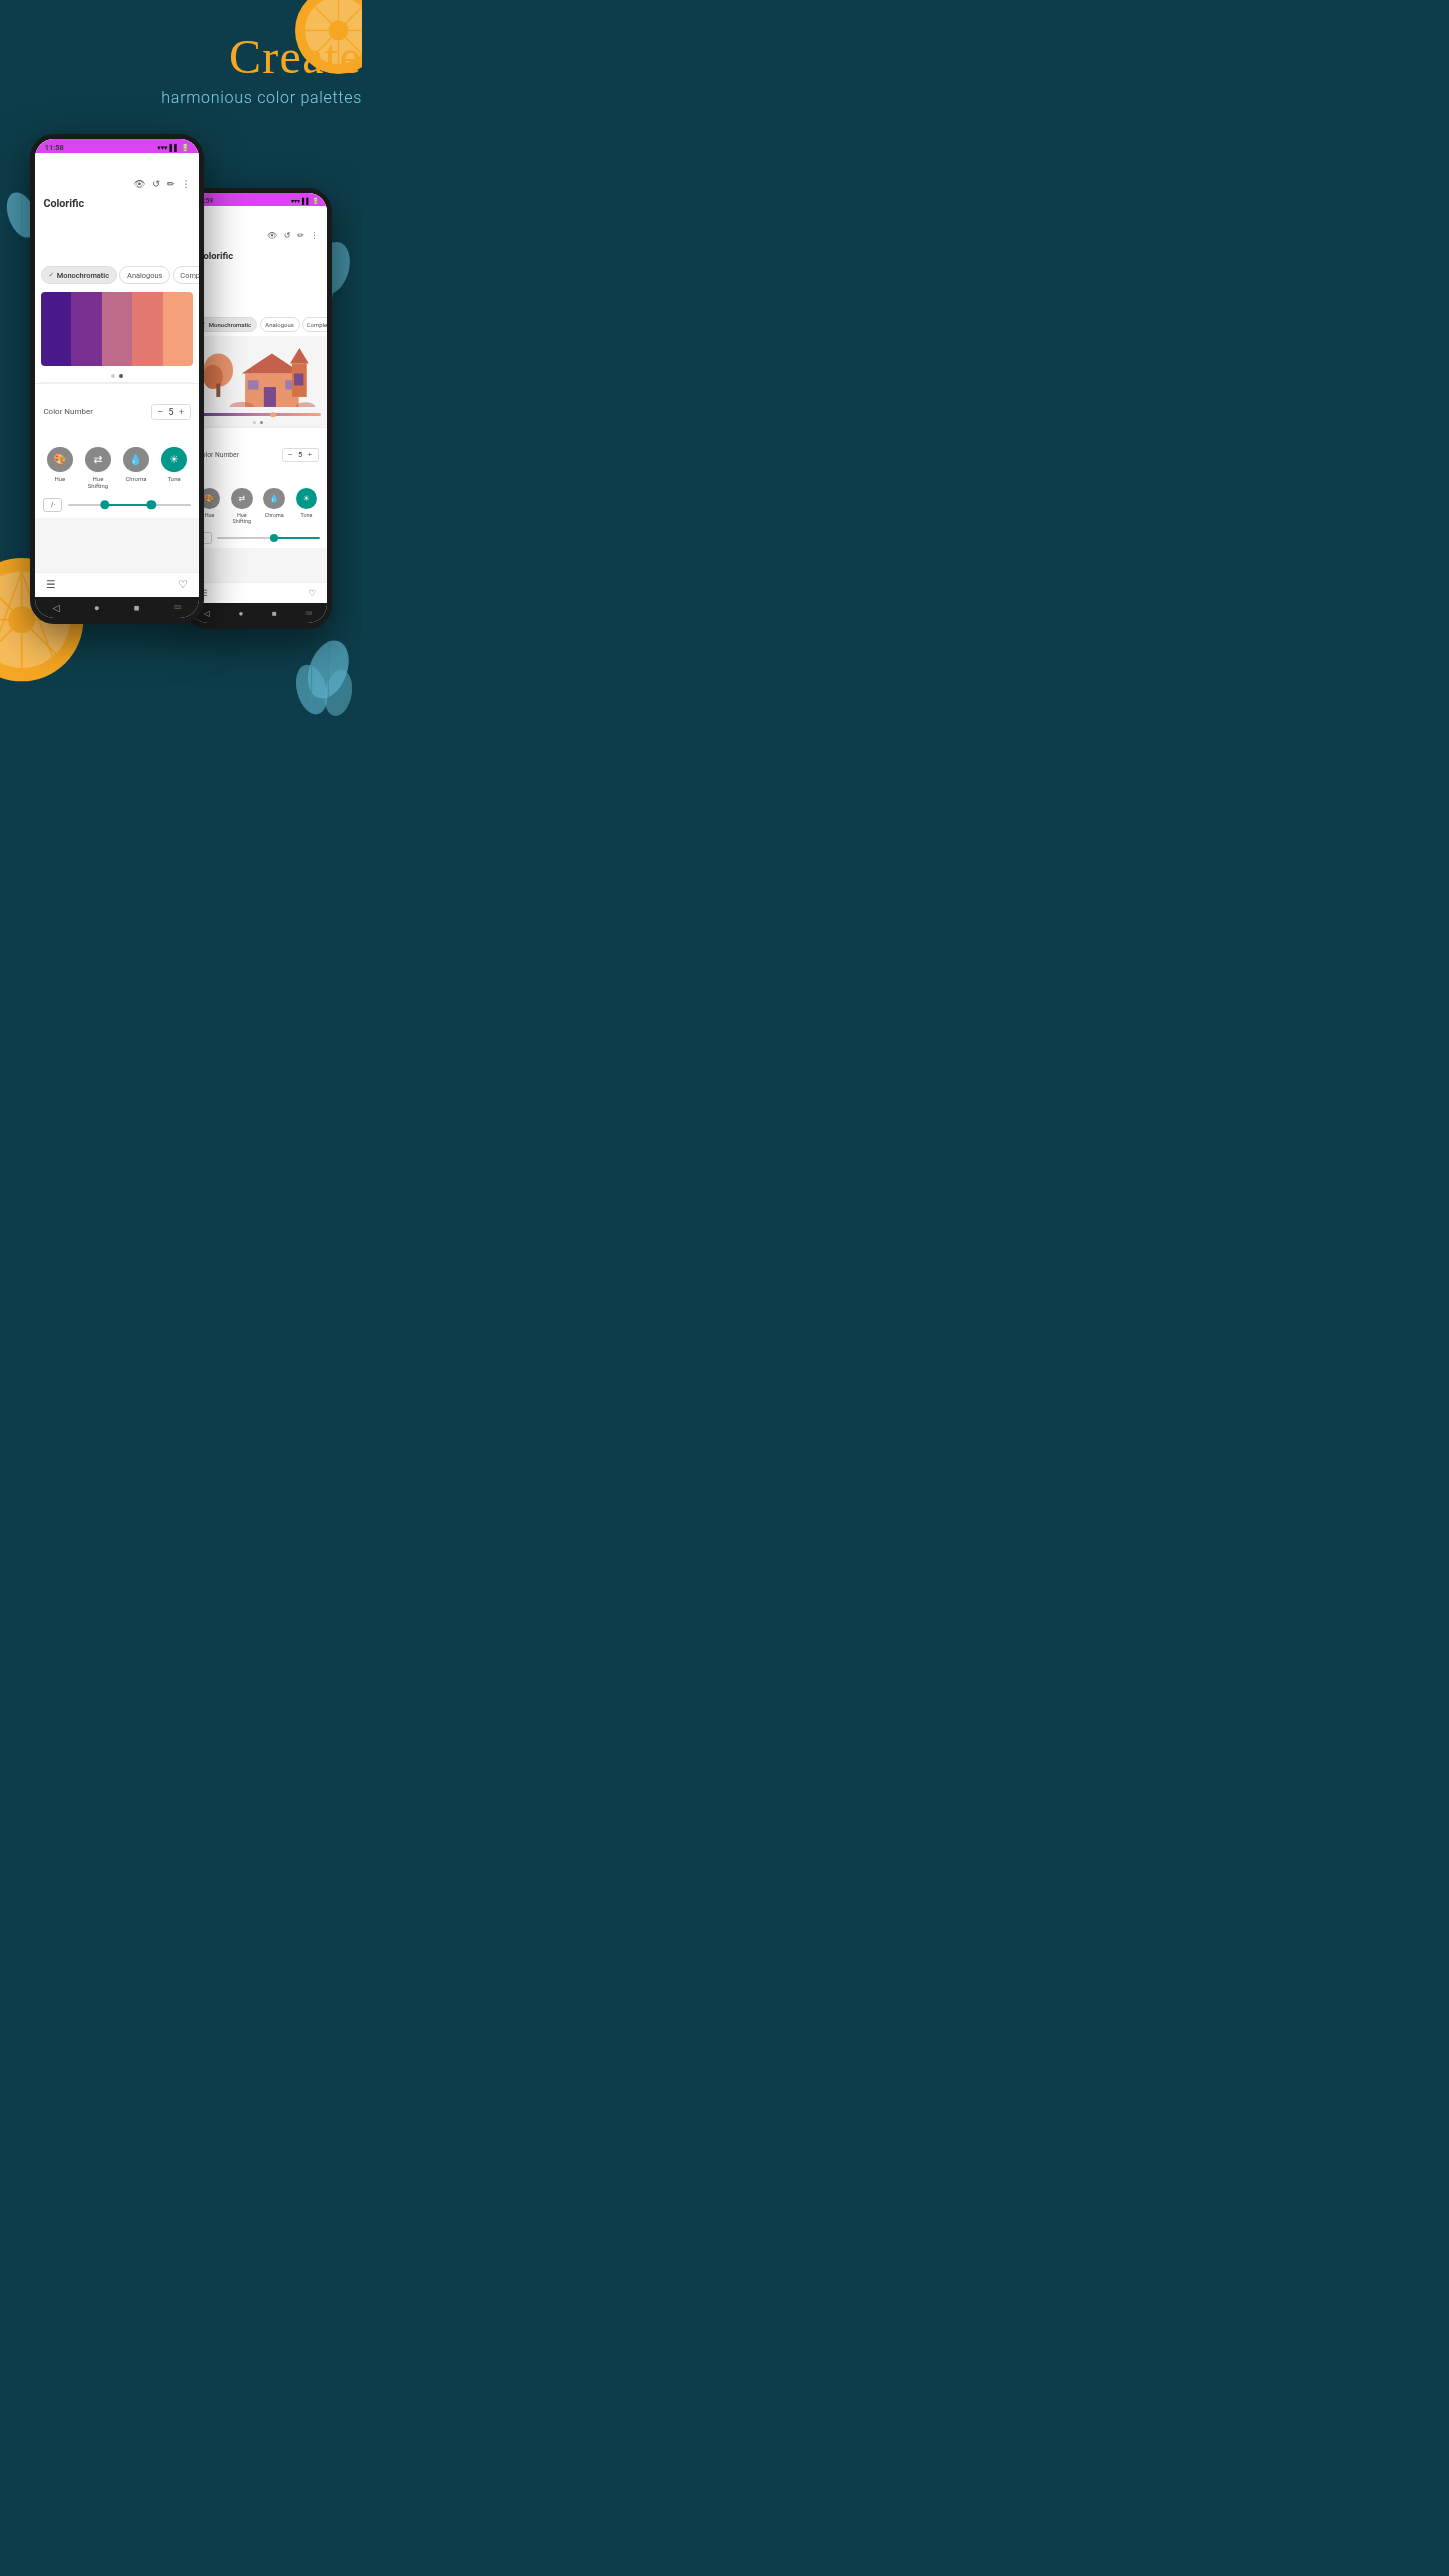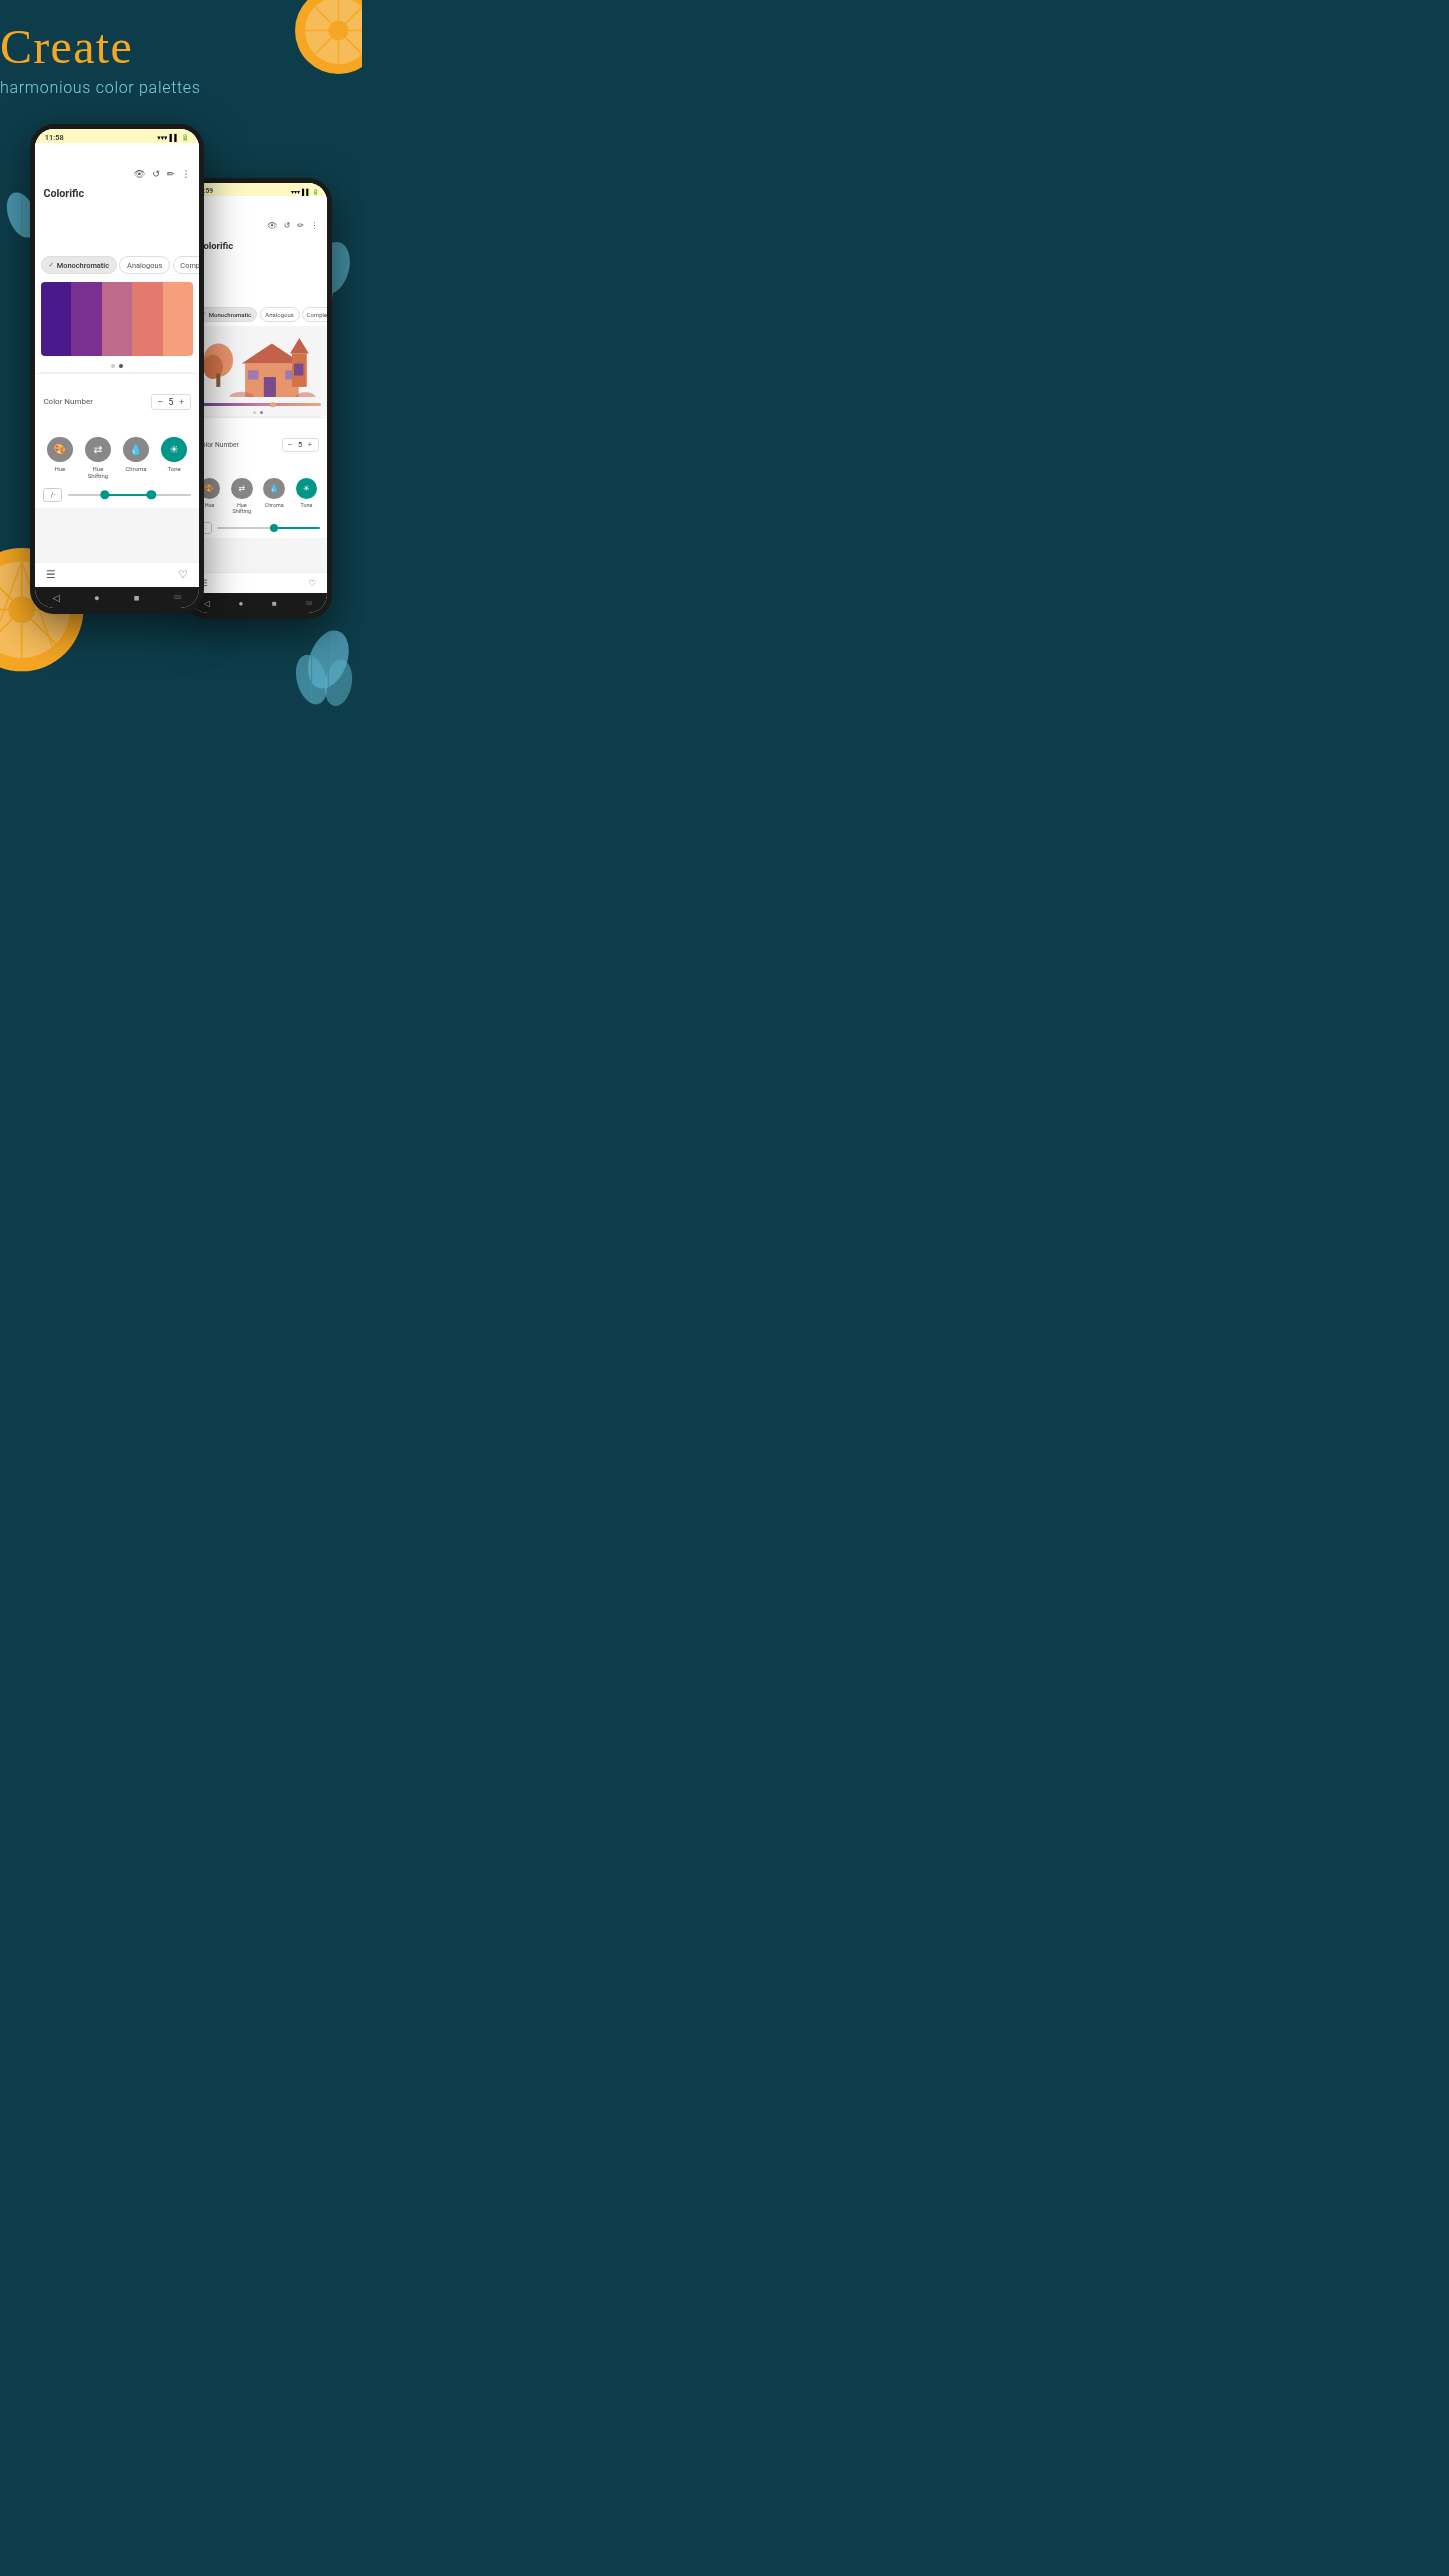--- a/index.html
+++ b/index.html
@@ -7,22 +7,22 @@
       width: 362px;
       min-height: 644px;
       background-color: #0d3d4a;
       font-family: 'Roboto', Arial, sans-serif;
       position: relative;
       overflow: hidden;
     }
 
     
     .header {
-      text-align: left;
-      padding-top: 19px;
+      text-align: right;
+      padding-top: 29px;
       padding-bottom: 13.4px;
       position: relative;
       z-index: 2;
     }
     .header-title {
       font-size: 48px;
       color: #f5a623;
       font-weight: 400;
       font-family: Georgia, serif;
       letter-spacing: 1.3px;
@@ -70,23 +70,23 @@
       overflow: hidden;
     }
     .phone-screen-inner {
       background: #ffffff;
     }
 
     
     .status-bar {
       display: flex;
       justify-content: space-between;
-      align-items: flex-end;
+      align-items: center;
       padding: 4px 9.4px 1.3px;
-      background: #fef9c3;
+      background: #d946ef;
       gap: 22px;
     }
     .status-time {
       font-size: 7.4px;
       font-weight: 600;
       color: #333;
     }
     .status-icons {
       display: flex;
       gap: 2px;

